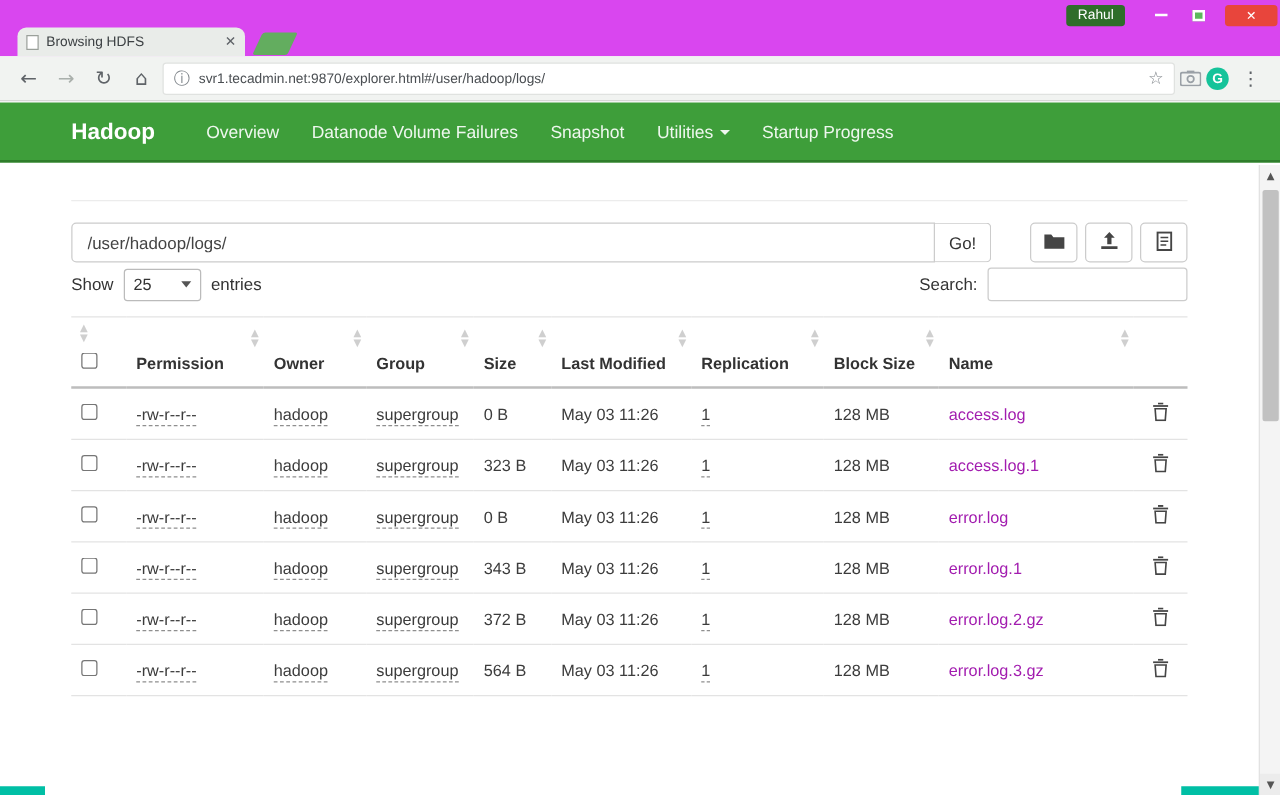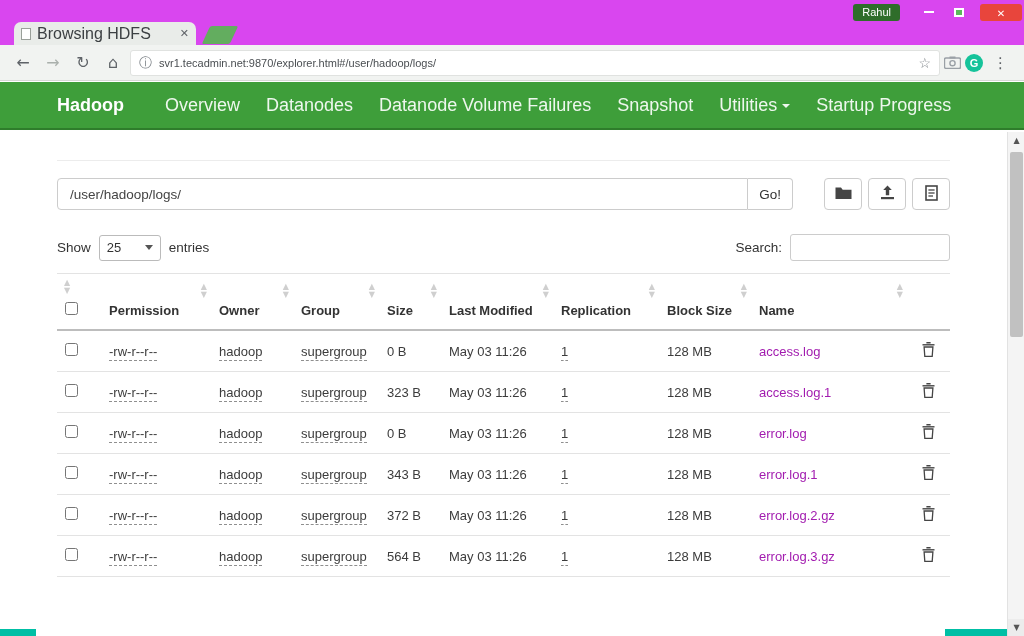--- a/index.html
+++ b/index.html
@@ -29,21 +29,21 @@
   .close-btn { width:42px; height:17px; background:#e8453c; border-radius:3px; margin-left:6px; margin-right:2px;
     display:flex; align-items:center; justify-content:center; cursor:pointer;}
   .close-glyph::after { content:"✕"; color:#fff; font-size:10px; line-height:1; }
 
   .tab {
     position:absolute; top:22px; left:14px; width:182px; height:23px;
     background:#e9ece9; border-radius:7px 7px 0 0;
     display:flex; align-items:center; padding:0 7px; gap:6px;
   }
   .tab-favicon { width:10px; height:12px; border:1px solid #9aa09a; background:#fff; }
-  .tab-title { font-size:16px; color:#3c4043; flex:1; white-space:nowrap; overflow:hidden; }
+  .tab-title { font-size:11px; color:#3c4043; flex:1; white-space:nowrap; overflow:hidden; }
   .tab-close { color:#5f6368; font-size:11px; cursor:pointer; }
   .newtab-btn {
     position:absolute; top:26px; left:206px; width:28px; height:18px;
     background:#63ad5f; transform:skewX(-25deg); border-radius:2px; cursor:pointer;
   }
 
   .addressbar {
     position:absolute; top:45px; left:0; right:0; height:36px;
     background:#f1f3f1; border-bottom:1px solid #d6d8d6;
     display:flex; align-items:center; padding:0 10px; gap:4px;
@@ -64,21 +64,21 @@
   .ext-grammarly::after { content:"G"; color:#fff; font-size:11px; font-weight:bold; }
   .menu-dots { font-size:15px; color:#5f6368; padding:0 6px; cursor:pointer; }
 
   
   .hnav {
     position:absolute; top:82px; left:0; right:0; height:48px;
     background:#3e9e3a; border-bottom:2px solid #2e7d2b;
     display:flex; align-items:center; padding-left:57px;
   }
   .hnav-brand { color:#fff; font-size:18px; font-weight:bold; margin-right:28px; cursor:pointer; }
-  .hnav-item { color:#eef7ee; font-size:18px; padding:0 13px; line-height:46px; cursor:pointer; white-space:nowrap; }
+  .hnav-item { color:#eef7ee; font-size:14px; padding:0 13px; line-height:46px; cursor:pointer; white-space:nowrap; }
   .caret { display:inline-block; margin-left:5px; vertical-align:middle;
     border-left:4px solid transparent; border-right:4px solid transparent; border-top:4px solid #eef7ee; }
 
   
   .content { position:absolute; top:132px; left:0; right:17px; bottom:0; overflow:hidden; }
   .container { margin-left:57px; width:893px; }
 
   .page-title { font-size:33px; font-weight:400; color:#383838; margin-top:52px; }
 
   .path-section { margin-top:28px; border-top:1px solid #ececec; padding-top:17px;
@@ -91,21 +91,21 @@
   }
   .go-btn {
     height:32px; padding:0 11px; border:1px solid #ccc; border-left:none;
     background:#fff; border-radius:0 4px 4px 0; font-size:13.5px; color:#333; cursor:pointer;
     font-family:"Liberation Sans",sans-serif;
   }
   .tool-btns { display:flex; gap:6px; margin-left:31px; }
   .tool-btn { width:38px; height:32px; border:1px solid #ccc; border-radius:4px; background:#fff;
     display:flex; align-items:center; justify-content:center; cursor:pointer; }
 
-  .list-controls { margin-top:24px; display:flex; align-items:center; justify-content:space-between; }
+  .list-controls { margin-top:4px; display:flex; align-items:center; justify-content:space-between; }
   .show-group { display:flex; align-items:center; gap:8px; font-size:13.5px; color:#333; }
   .select-box { height:26px; min-width:62px; border:1px solid #bbb; border-radius:3px; background:#fff;
     display:flex; align-items:center; justify-content:space-between; padding:0 7px; cursor:pointer; font-size:13px; }
   .sel-caret { border-left:4px solid transparent; border-right:4px solid transparent; border-top:5px solid #555; margin-left:8px; }
   .search-group { display:flex; align-items:center; gap:8px; font-size:13.5px; color:#333; }
   .search-input { width:160px; height:27px; border:1px solid #ccc; border-radius:3px; padding:0 8px;
     font-family:"Liberation Sans",sans-serif; font-size:13px; }
 
   
   table { border-collapse:collapse; width:893px; margin-top:12px; font-size:13px; table-layout:fixed; }
@@ -185,21 +185,20 @@
         <rect x="5.5" y="0.5" width="6" height="2" fill="#9aa0a6"></rect>
       </svg>
   </span>
   <span class="ext-grammarly"></span>
   <span class="menu-dots icon-font">⋮</span>
 </div>
 
 <div class="hnav">
   <span class="hnav-brand">Hadoop</span>
   <span class="hnav-item">Overview</span>
-  <span class="hnav-item">Datanodes</span>
   <span class="hnav-item">Datanode Volume Failures</span>
   <span class="hnav-item">Snapshot</span>
   <span class="hnav-item"><span>Utilities</span><span class="caret"></span></span>
   <span class="hnav-item">Startup Progress</span>
 </div>
 
 <div class="content">
   <div class="container">
 
     <div class="path-section">

